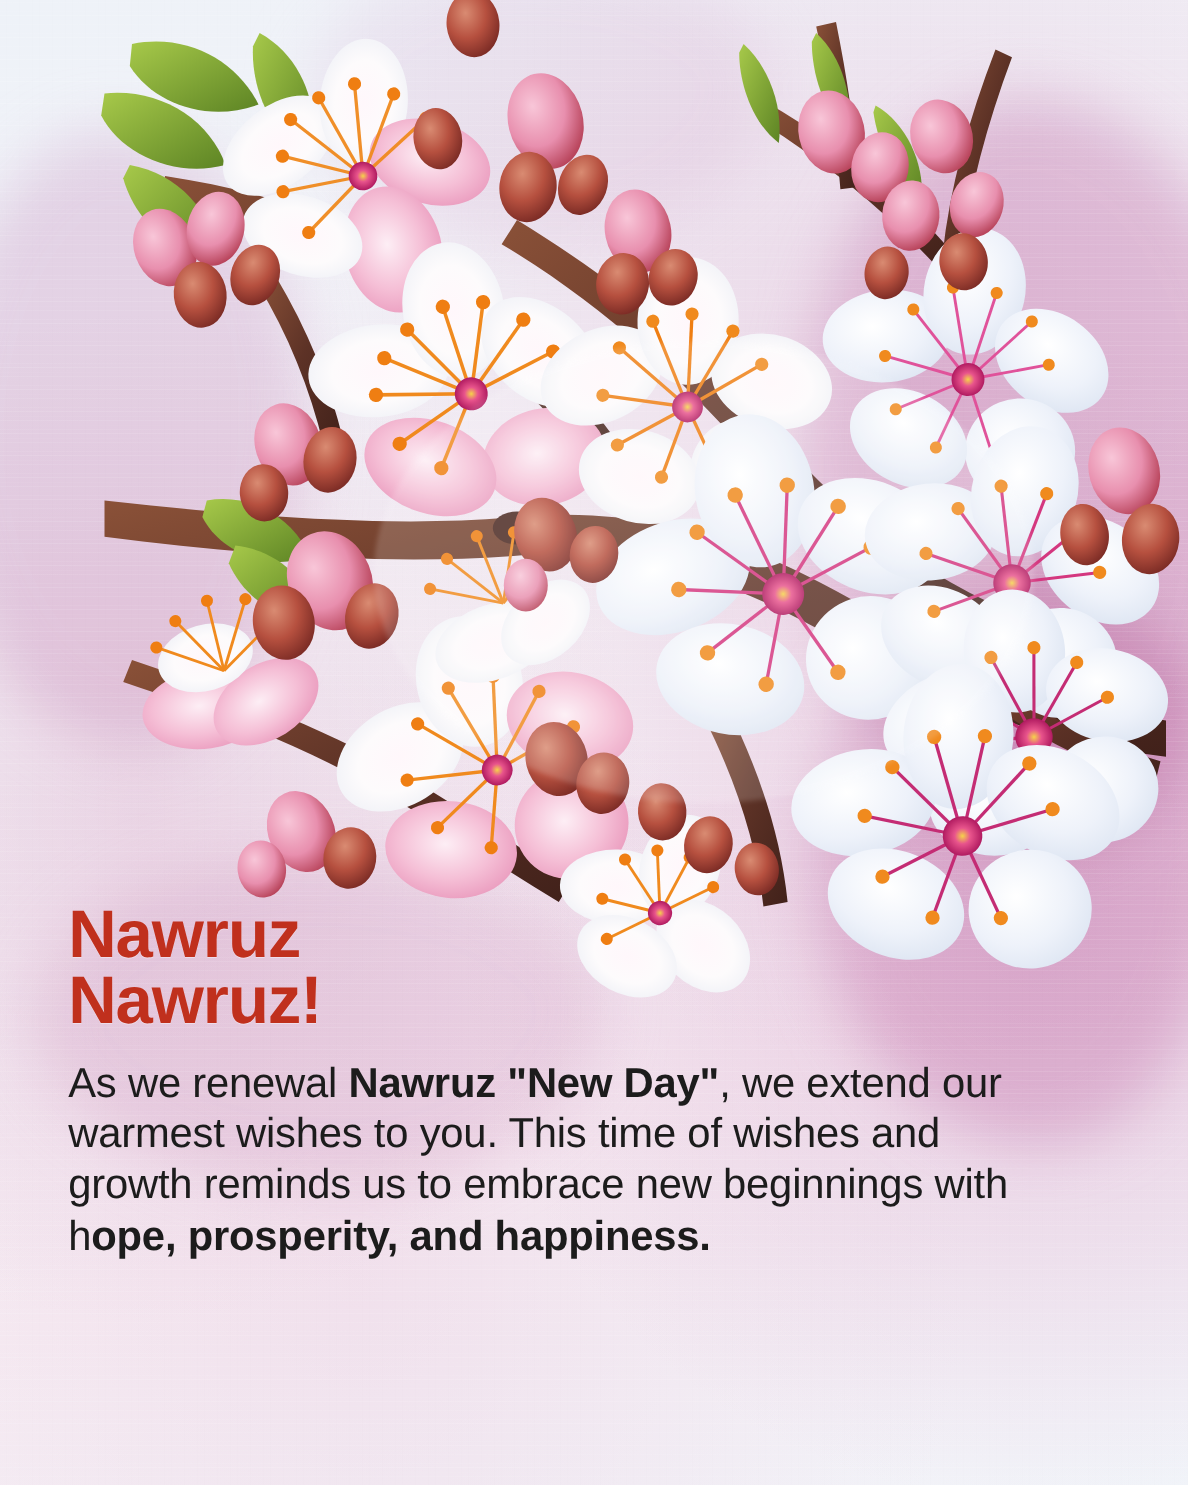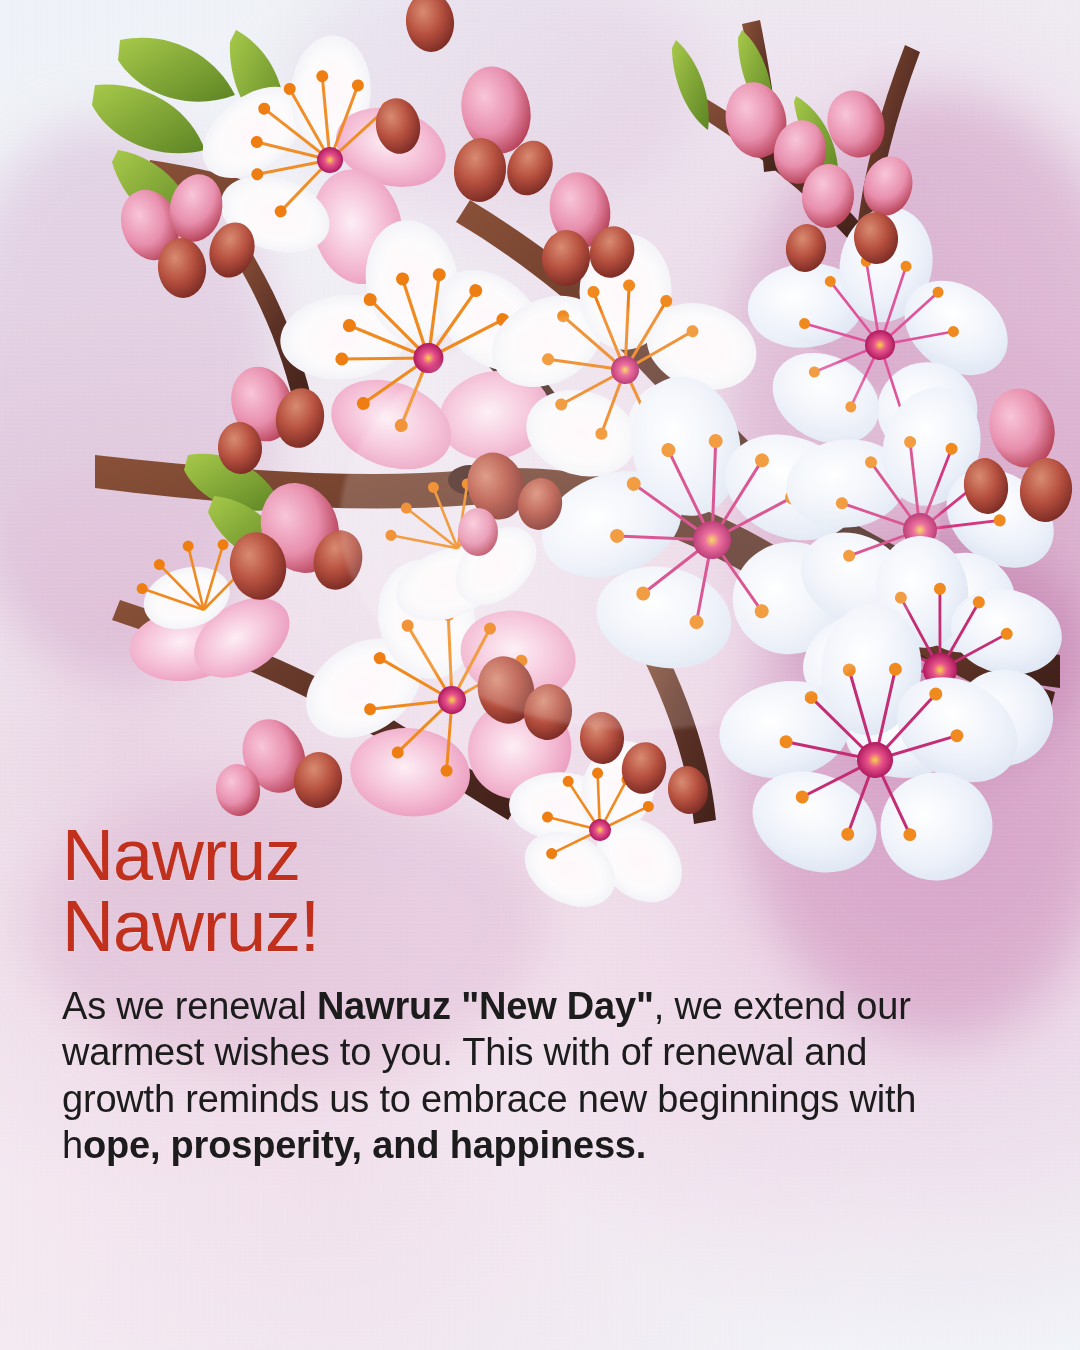--- a/index.html
+++ b/index.html
@@ -59,22 +59,22 @@
 
   
   .text-block {
     position: absolute;
     left: 62px;
     top: 820px;
     width: 900px;
   }
   .headline {
     color: #c0301d;
-    font-weight: 400;
-    font-size: 72px;
+    font-weight: 700;
+    font-size: 61px;
     line-height: 0.98;
     letter-spacing: -1px;
     margin: 0;
     text-shadow: 0 1px 0 rgba(255,255,255,.35);
   }
   .headline .l2 { display: block; }
   .body-copy {
     margin: 22px 0 0 0;
     color: #1c1c1c;
     font-size: 38px;
@@ -579,16 +579,16 @@
     <g opacity=".16" filter="url(#soft)">
       <ellipse cx="640" cy="520" rx="300" ry="210" fill="#ffffff"></ellipse>
     </g>
   </svg>
 
   <div class="text-block">
     <h1 class="headline">
       <span>Nawruz</span>
       <span class="l2">Nawruz!</span>
     </h1>
-    <p class="body-copy"><span>As we renewal </span><b>Nawruz "New Day"</b><span>, we extend our warmest wishes to you. This with of renewal and growth reminds us to embrace new beginnings with h</span><b>ope, prosperity, and happiness.</b></p>
+    <p class="body-copy"><span>As we renewal </span><b>Nawruz "New Day"</b><span>, we extend our warmest wishes to you. This time of wishes and growth reminds us to embrace new beginnings with h</span><b>ope, prosperity, and happiness.</b></p>
   </div>
 
 </div>
 
 </body></html>

